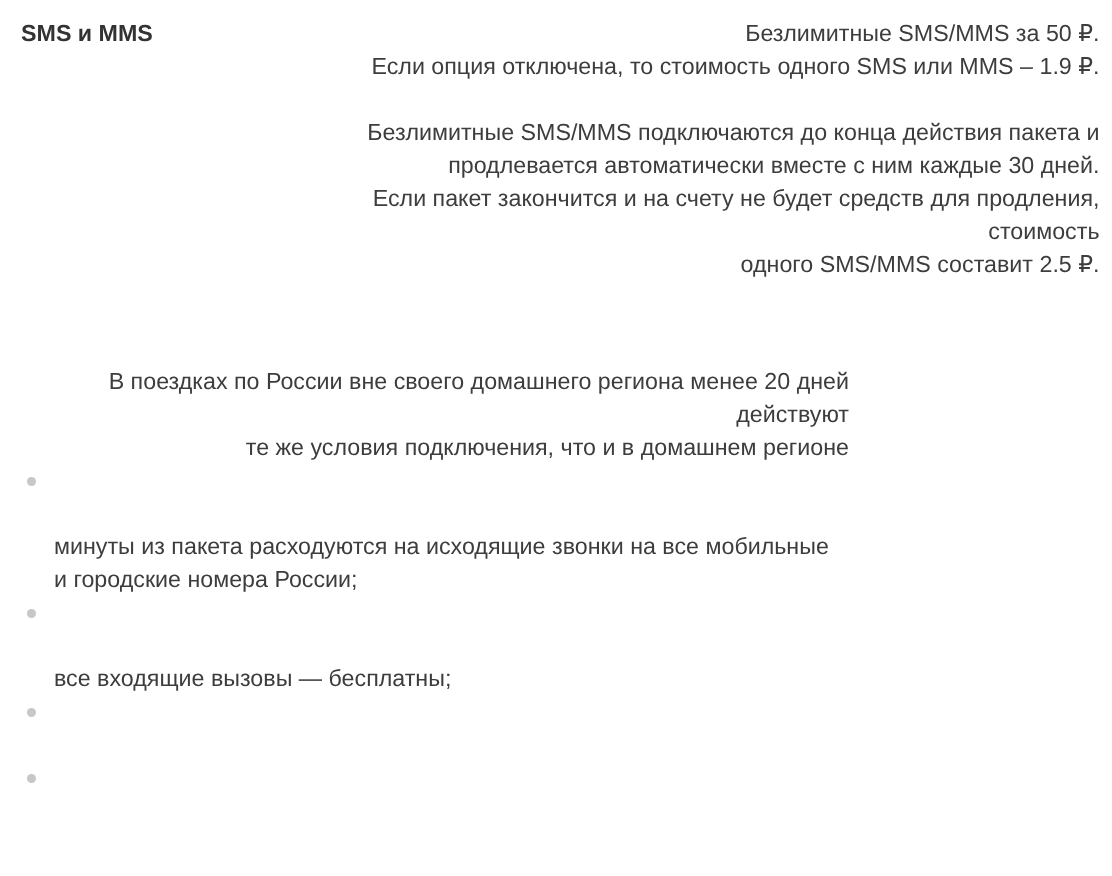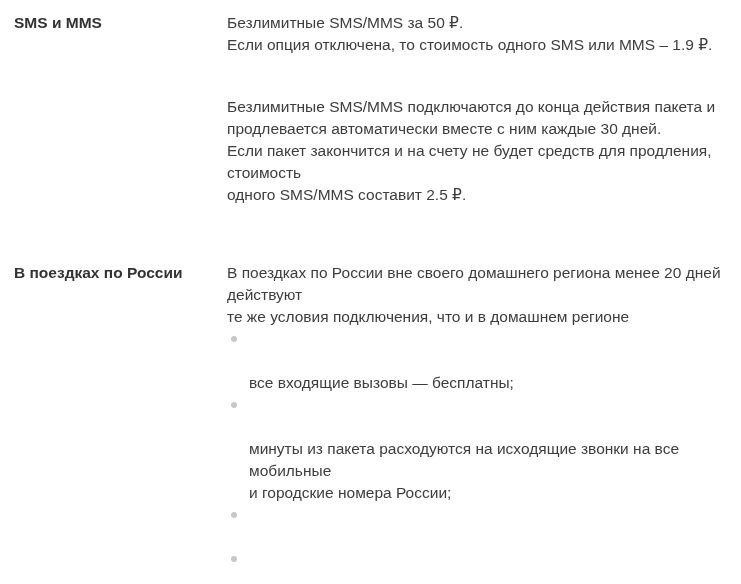--- a/index.html
+++ b/index.html
@@ -17,42 +17,42 @@
     font-size:15.5px;
     line-height:22px;
     color:var(--text-color);
   }
   .doc{
     padding:12px 8px 0 14px;
   }
   .row{
     display:flex;
     align-items:flex-start;
-    gap:42px;
   }
   .row + .row{
     margin-top:56px;
   }
   .label{
     flex:0 0 171px;
     font-weight:bold;
     font-size:15.5px;
     color:#333333;
     white-space:pre-line;
   }
   .content{
     flex:1 1 auto;
     max-width:552px;
   }
   .content p{
     white-space:pre-line;
+    text-align:right;
   }
   .content p + p,
   .content ul + p{
-    margin-top:40px;
+    margin-top:22px;
   }
   ul.conditions{
     list-style:none;
   }
   ul.conditions li{
     position:relative;
     padding-left:22px;
     white-space:pre-line;
   }
   .bullet{
@@ -76,33 +76,32 @@
       <p>Безлимитные SMS/MMS за 50 ₽.
 Если опция отключена, то стоимость одного SMS или MMS – 1.9 ₽.</p>
       <p>Безлимитные SMS/MMS подключаются до конца действия пакета и
 продлевается автоматически вместе с ним каждые 30 дней.
 Если пакет закончится и на счету не будет средств для продления, стоимость
 одного SMS/MMS составит 2.5 ₽.</p>
     </div>
   </section>
 
   <section class="row">
-    <div class="label">В поездках по России</div>
     <div class="content">
       <p>В поездках по России вне своего домашнего региона менее 20 дней действуют
 те же условия подключения, что и в домашнем регионе</p>
       <ul class="conditions">
         <li>
           <span class="bullet"></span>
-          <span>все входящие вызовы — бесплатны;</span>
+          <span>минуты из пакета расходуются на исходящие звонки на все мобильные
+и городские номера России;</span>
         </li>
         <li>
           <span class="bullet"></span>
-          <span>минуты из пакета расходуются на исходящие звонки на все мобильные
-и городские номера России;</span>
+          <span>все входящие вызовы — бесплатны;</span>
         </li>
         <li>
           <span class="bullet"></span>
         </li>
         <li>
           <span class="bullet"></span>
           
         </li>
 
       </ul>

